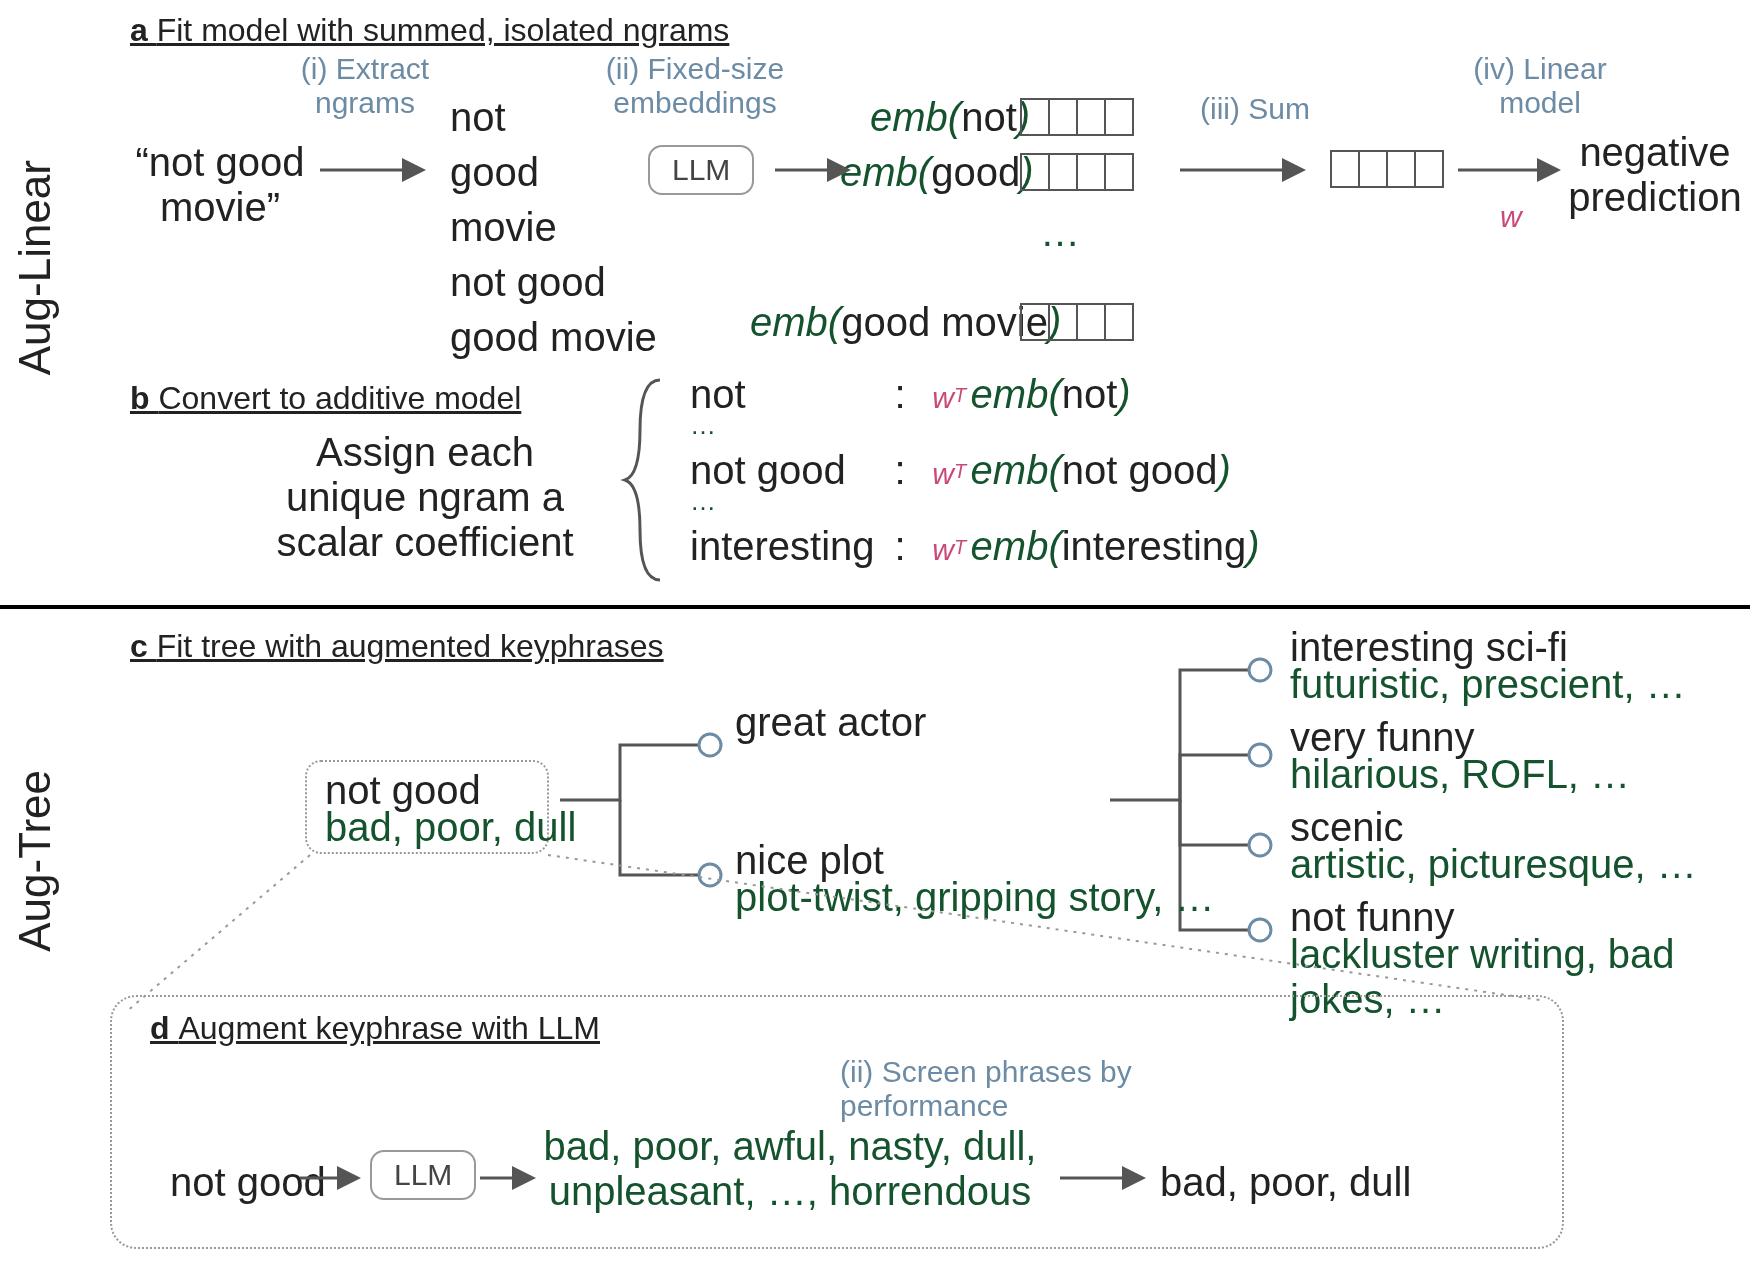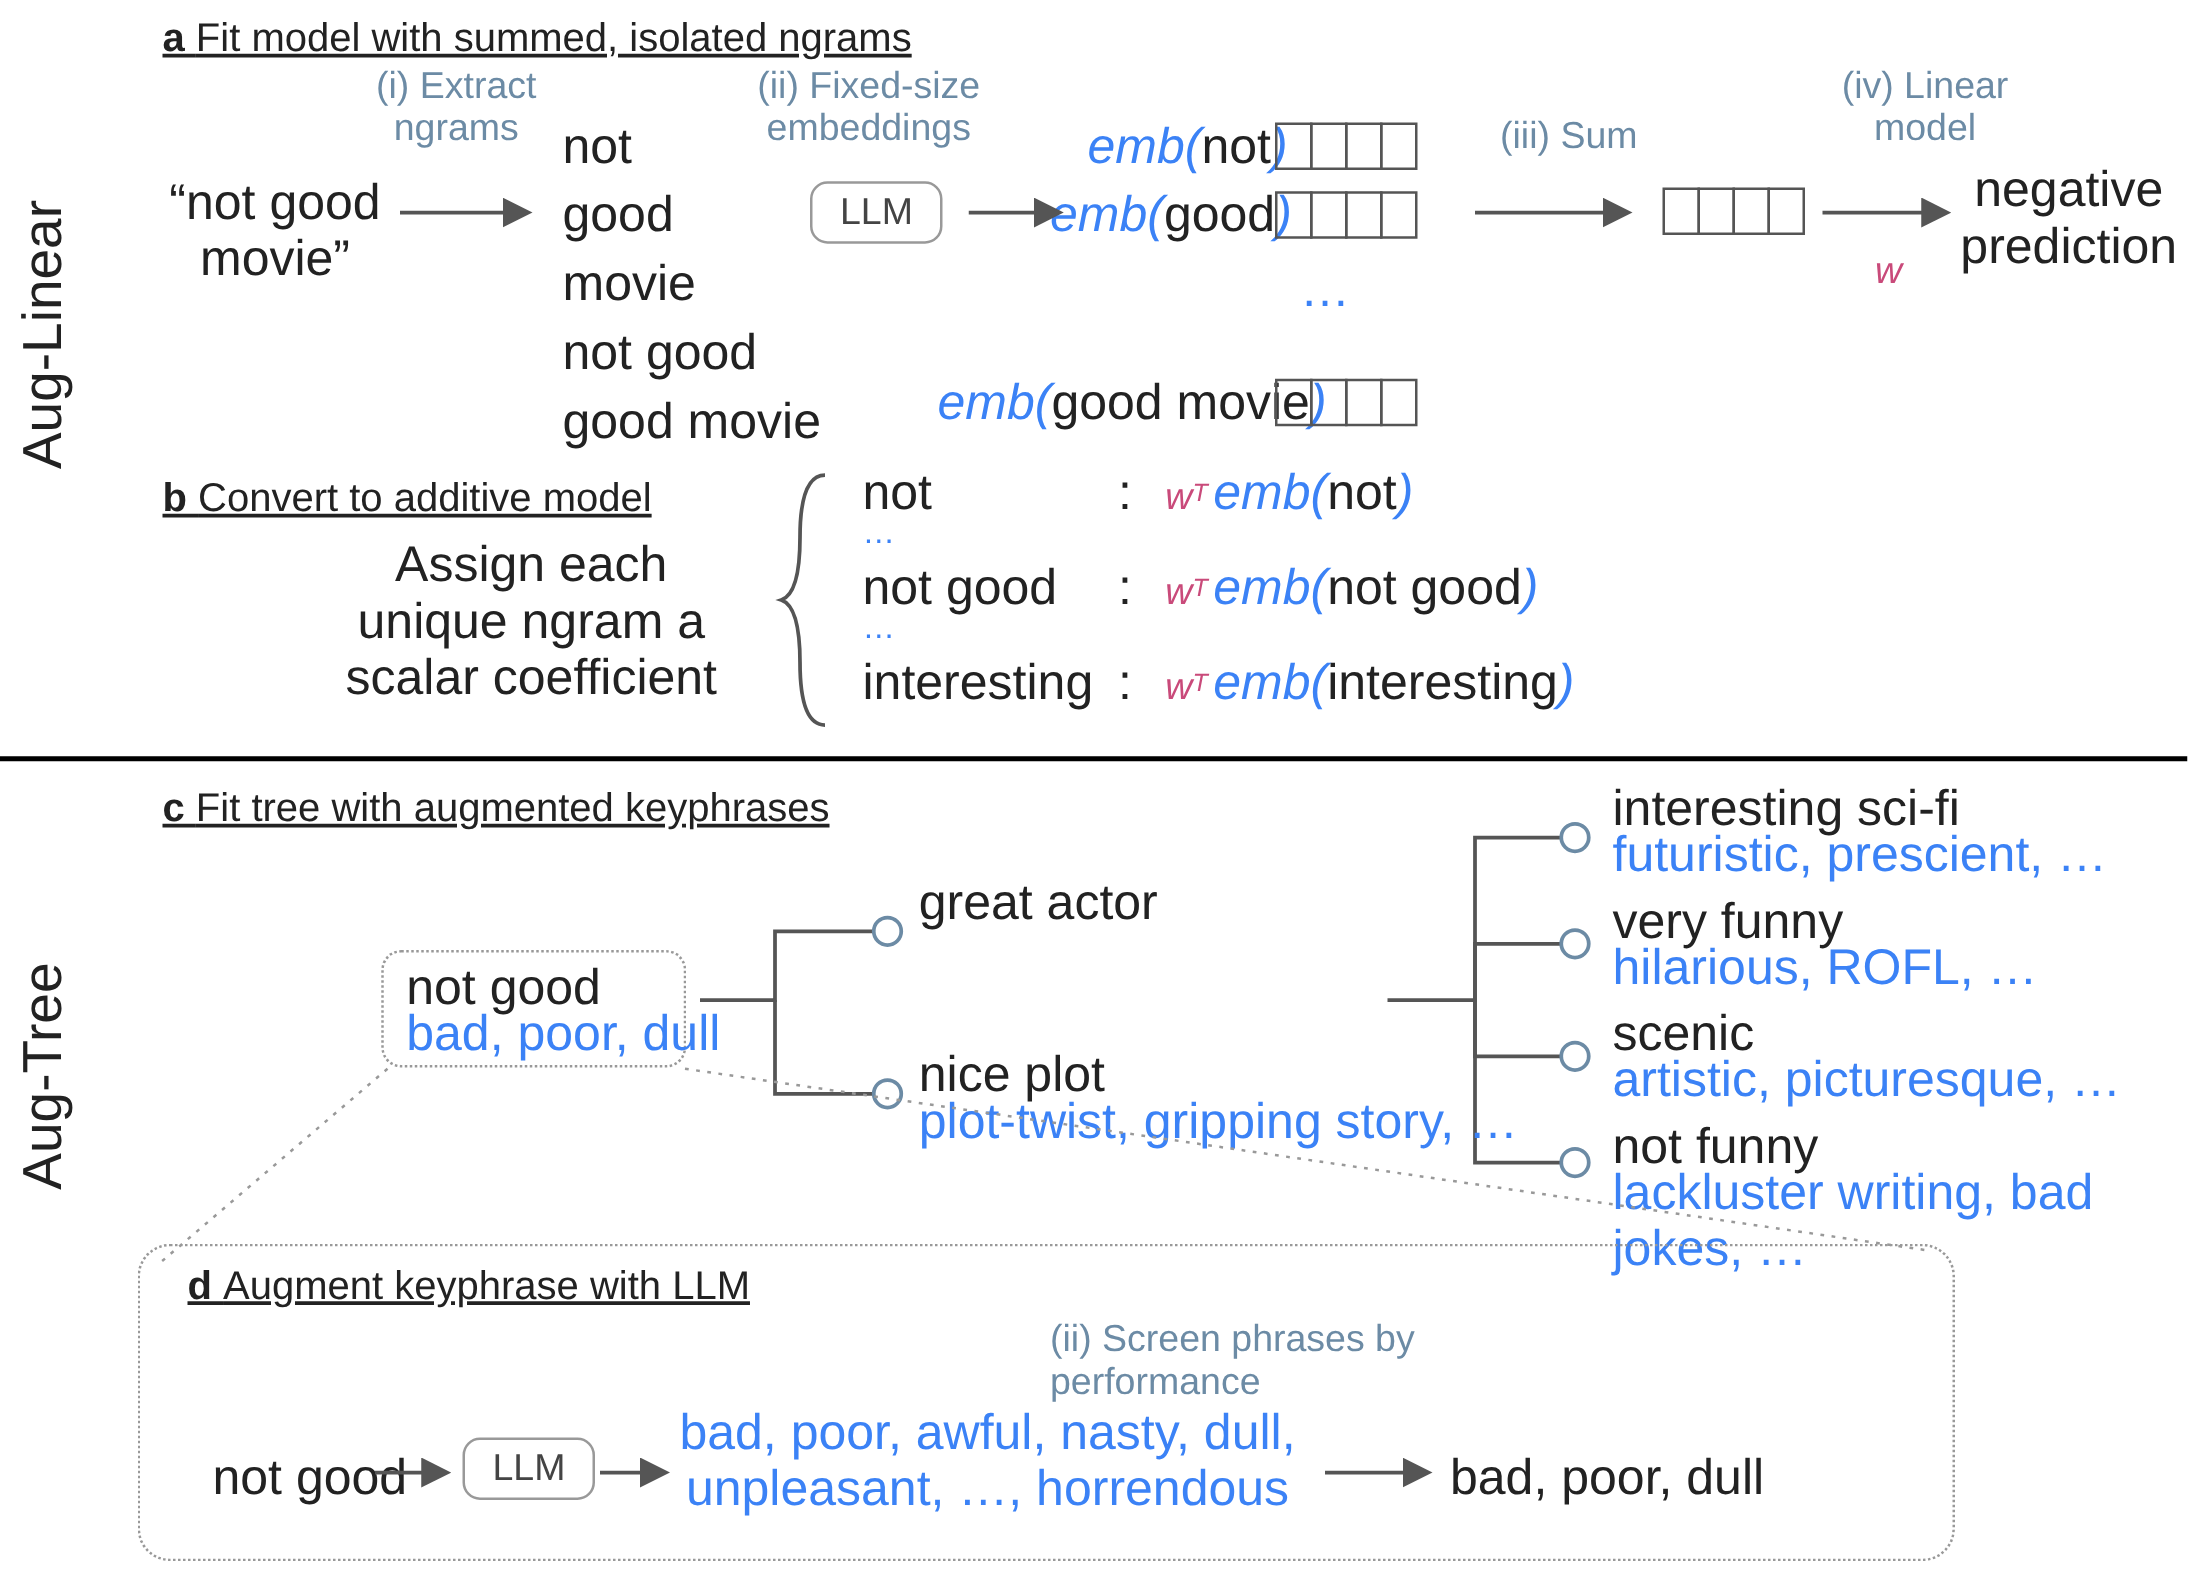--- a/index.html
+++ b/index.html
@@ -1,21 +1,21 @@
 <!DOCTYPE html>
 <html><head>
 <meta charset="utf-8">
 <style>
   html,body{margin:0;padding:0;font-family:Arial,Helvetica,sans-serif;color:#222;background:#fff;}
   .page{width:1750px;height:1264px;position:relative;}
   .section-label{position:absolute;font-size:44px;writing-mode:vertical-rl;transform:rotate(180deg);font-weight:400;}
   .bold{font-weight:700;}
   .step-blue{color:#6c8ba5;font-size:30px;}
   .txt{font-size:40px;color:#222;}
-  .gray{color:#3b82f6;}
+  .gray{color:#14532d;}
   .ital{font-style:italic;}
   .pink{color:#c94a7a;font-style:italic;}
   .llm-box{display:inline-block;border:2px solid #999;border-radius:14px;padding:6px 22px;font-size:30px;color:#444;}
   svg{position:absolute;overflow:visible;}
   .abs{position:absolute;}
   .vec-box{display:inline-block;}
   .vec-cell{display:inline-block;width:26px;height:34px;border:2px solid #555;margin-left:-2px;}
   .vec-cell:first-child{margin-left:0;}
   .hdr{font-size:32px;text-decoration:underline;}
   .hr{position:absolute;left:0;right:0;border-top:4px solid #000;}

